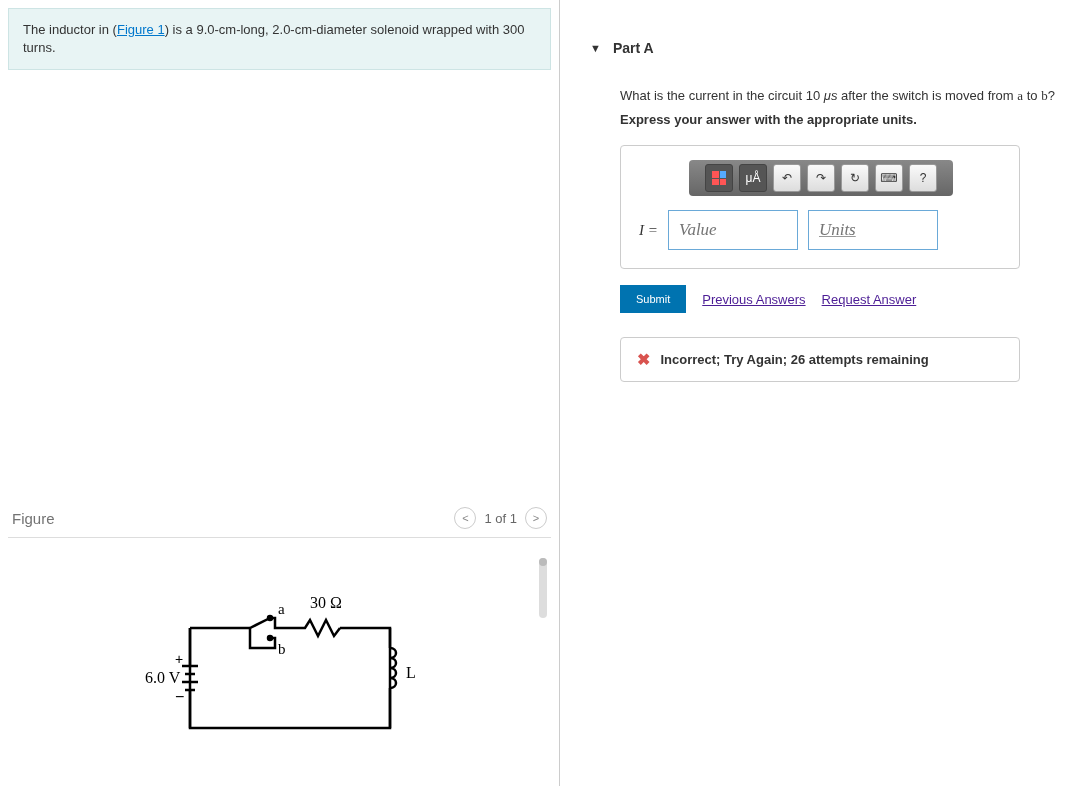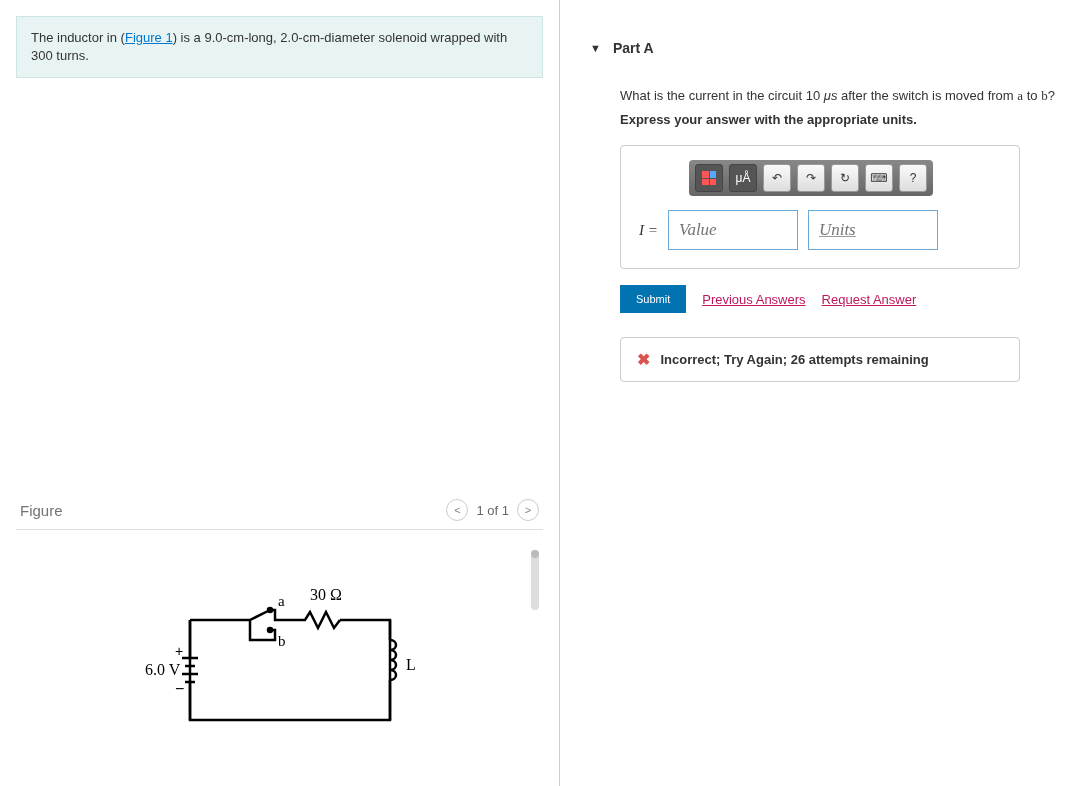--- a/index.html
+++ b/index.html
@@ -1,51 +1,51 @@
 <!DOCTYPE html>
 <html><head>
 <meta charset="utf-8">
 <style>
 * { box-sizing: border-box; margin: 0; padding: 0; }
 body { font-family: Arial, Helvetica, sans-serif; font-size: 13px; color: #333; background: #fff; width: 1087px; height: 786px; position: relative; }
 .main-layout { display: flex; height: 100%; }
-.left-panel { width: 560px; border-right: 1px solid #ccc; padding: 8px; display: flex; flex-direction: column; }
+.left-panel { width: 560px; border-right: 1px solid #ccc; padding: 0; display: flex; flex-direction: column; }
 .right-panel { flex: 1; padding: 40px 0 0 30px; }
 .problem-box { background: #e8f4f4; border: 1px solid #cde4e4; padding: 12px 14px; margin: 8px 8px 0 8px; font-size: 13px; line-height: 1.4; }
 .problem-box a { color: #0077cc; text-decoration: underline; }
 .figure-section { margin-top: auto; padding: 0 8px 8px 8px; }
 .figure-header { display: flex; align-items: center; justify-content: space-between; padding: 8px 4px; border-bottom: 1px solid #ddd; margin-bottom: 20px; }
 .figure-title { font-size: 15px; color: #737373; }
 .figure-nav { display: flex; align-items: center; gap: 8px; font-size: 13px; color: #666; }
 .nav-btn { width: 22px; height: 22px; border: 1px solid #ccc; border-radius: 50%; background: #fff; display: flex; align-items: center; justify-content: center; font-size: 11px; color: #888; cursor: pointer; }
 .figure-image-wrap { position: relative; height: 220px; display: flex; align-items: center; justify-content: center; }
 .figure-svg { width: 340px; height: 180px; }
 .scroll-indicator { position: absolute; right: 4px; top: 0; width: 8px; height: 60px; background: #ddd; border-radius: 4px; }
 .scroll-indicator::before { content: ''; position: absolute; top: 0; left: 0; right: 0; height: 8px; background: #bbb; border-radius: 4px; }
 .part-header { display: flex; align-items: center; gap: 12px; padding-bottom: 12px; margin-right: 0; }
 .part-header .caret { font-size: 11px; color: #333; }
 .part-title { font-weight: bold; font-size: 14px; }
 .part-body { padding: 20px 0 0 30px; }
 .question { font-size: 13px; margin-bottom: 8px; }
 .instruction { font-size: 13px; font-weight: bold; margin-bottom: 18px; }
 .answer-box { border: 1px solid #ccc; border-radius: 4px; padding: 14px 18px 18px 18px; width: 400px; margin-bottom: 16px; }
-.toolbar { background: linear-gradient(#888, #666); border-radius: 4px; padding: 4px 6px; display: flex; align-items: center; gap: 6px; margin-left: 50px; margin-bottom: 14px; width: fit-content; }
+.toolbar { background: linear-gradient(#888, #666); border-radius: 4px; padding: 4px 16px; display: flex; align-items: center; gap: 6px; margin-left: 50px; margin-bottom: 14px; width: fit-content; }
 .tool-btn { background: linear-gradient(#fafafa, #ddd); border: 1px solid #999; border-radius: 3px; width: 28px; height: 28px; display: flex; align-items: center; justify-content: center; font-size: 12px; cursor: pointer; color: #333; }
 .tool-btn.dark { background: #555; color: #fff; border-color: #444; }
 .tool-icon-grid { display: grid; grid-template-columns: 1fr 1fr; grid-template-rows: 1fr 1fr; gap: 1px; width: 14px; height: 14px; }
 .tool-icon-grid span { background: #f55; }
 .tool-icon-grid span:nth-child(2) { background: #5af; }
 .answer-row { display: flex; align-items: center; gap: 10px; }
 .answer-label { font-style: italic; font-size: 15px; font-family: 'Times New Roman', serif; }
 .answer-input { border: 1px solid #6aa9d8; height: 40px; padding: 0 10px; font-style: italic; font-family: 'Times New Roman', serif; font-size: 17px; color: #999; }
 .answer-input.value-f { width: 130px; }
 .answer-input.units-f { width: 130px; text-decoration: underline; }
 .submit-row { display: flex; align-items: center; gap: 16px; margin-bottom: 24px; }
 .submit-btn { background: #0073b0; color: #fff; border: none; padding: 8px 16px; font-size: 11px; cursor: pointer; }
-.link { color: #be185d; text-decoration: underline; font-size: 13px; cursor: pointer; }
+.link { color: #4c1d95; text-decoration: underline; font-size: 13px; cursor: pointer; }
 .feedback-box { border: 1px solid #ccc; border-radius: 4px; padding: 12px 16px; width: 400px; display: flex; align-items: center; gap: 10px; font-weight: bold; font-size: 13px; }
 .feedback-box .x-icon { color: #d9534f; font-size: 16px; font-weight: bold; }
 .provide-feedback { margin-top: 50px; margin-left: -30px; }
 .mu-s { font-style: italic; }
 .ab { font-family: 'Times New Roman', serif; }
 </style>
 </head>
 <body>
 
 <div class="main-layout">

